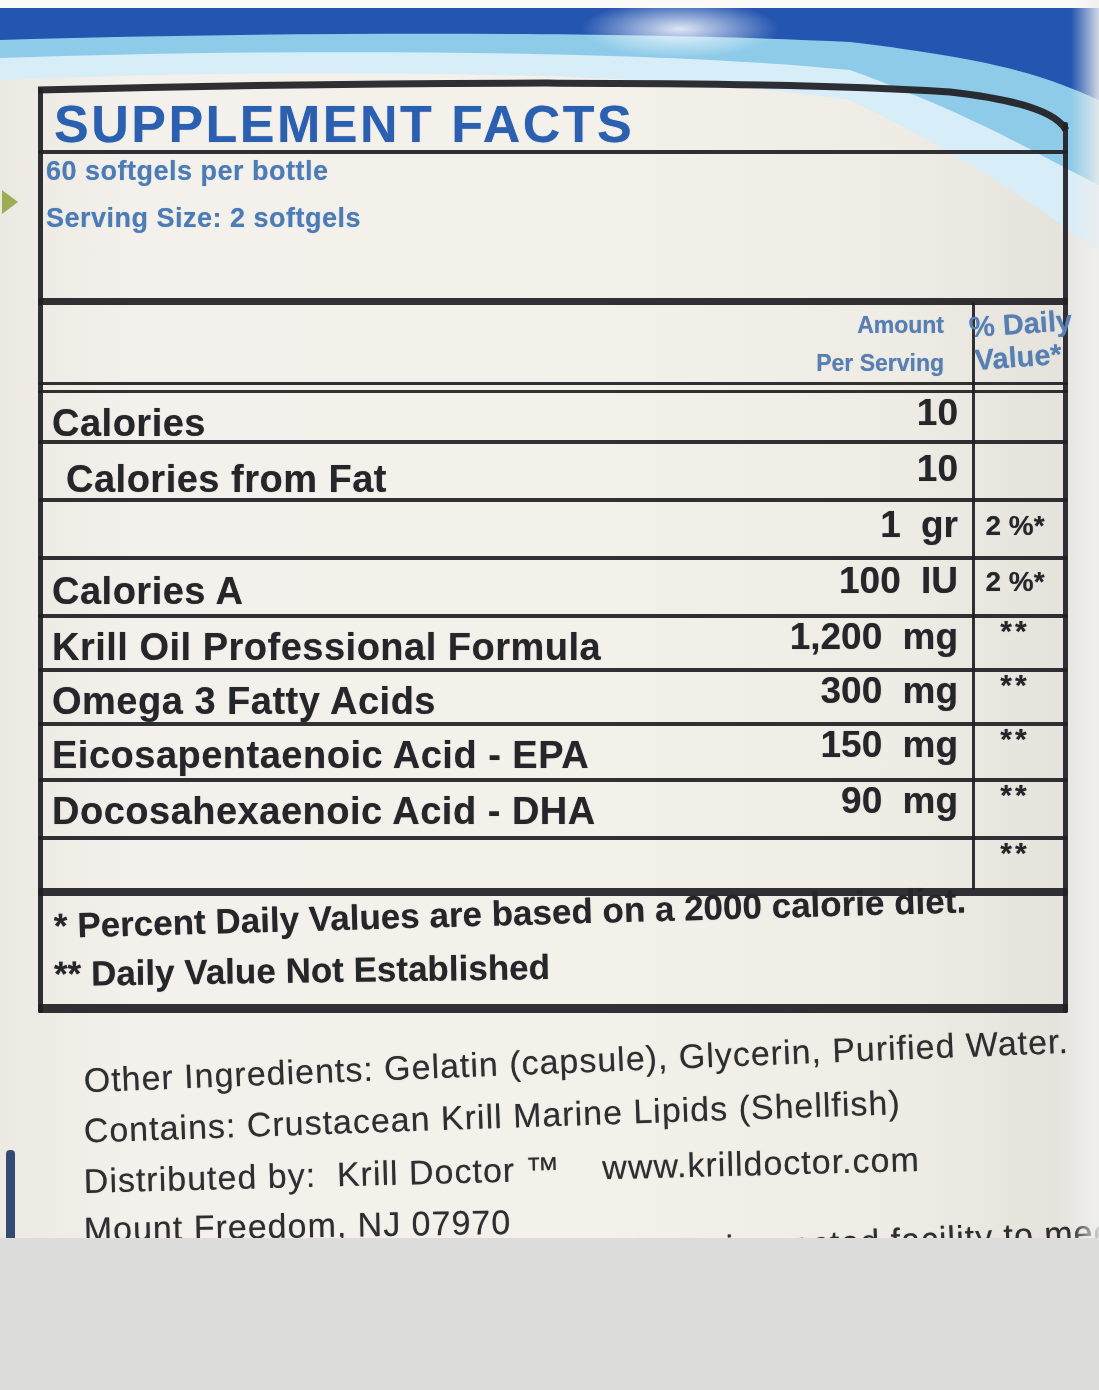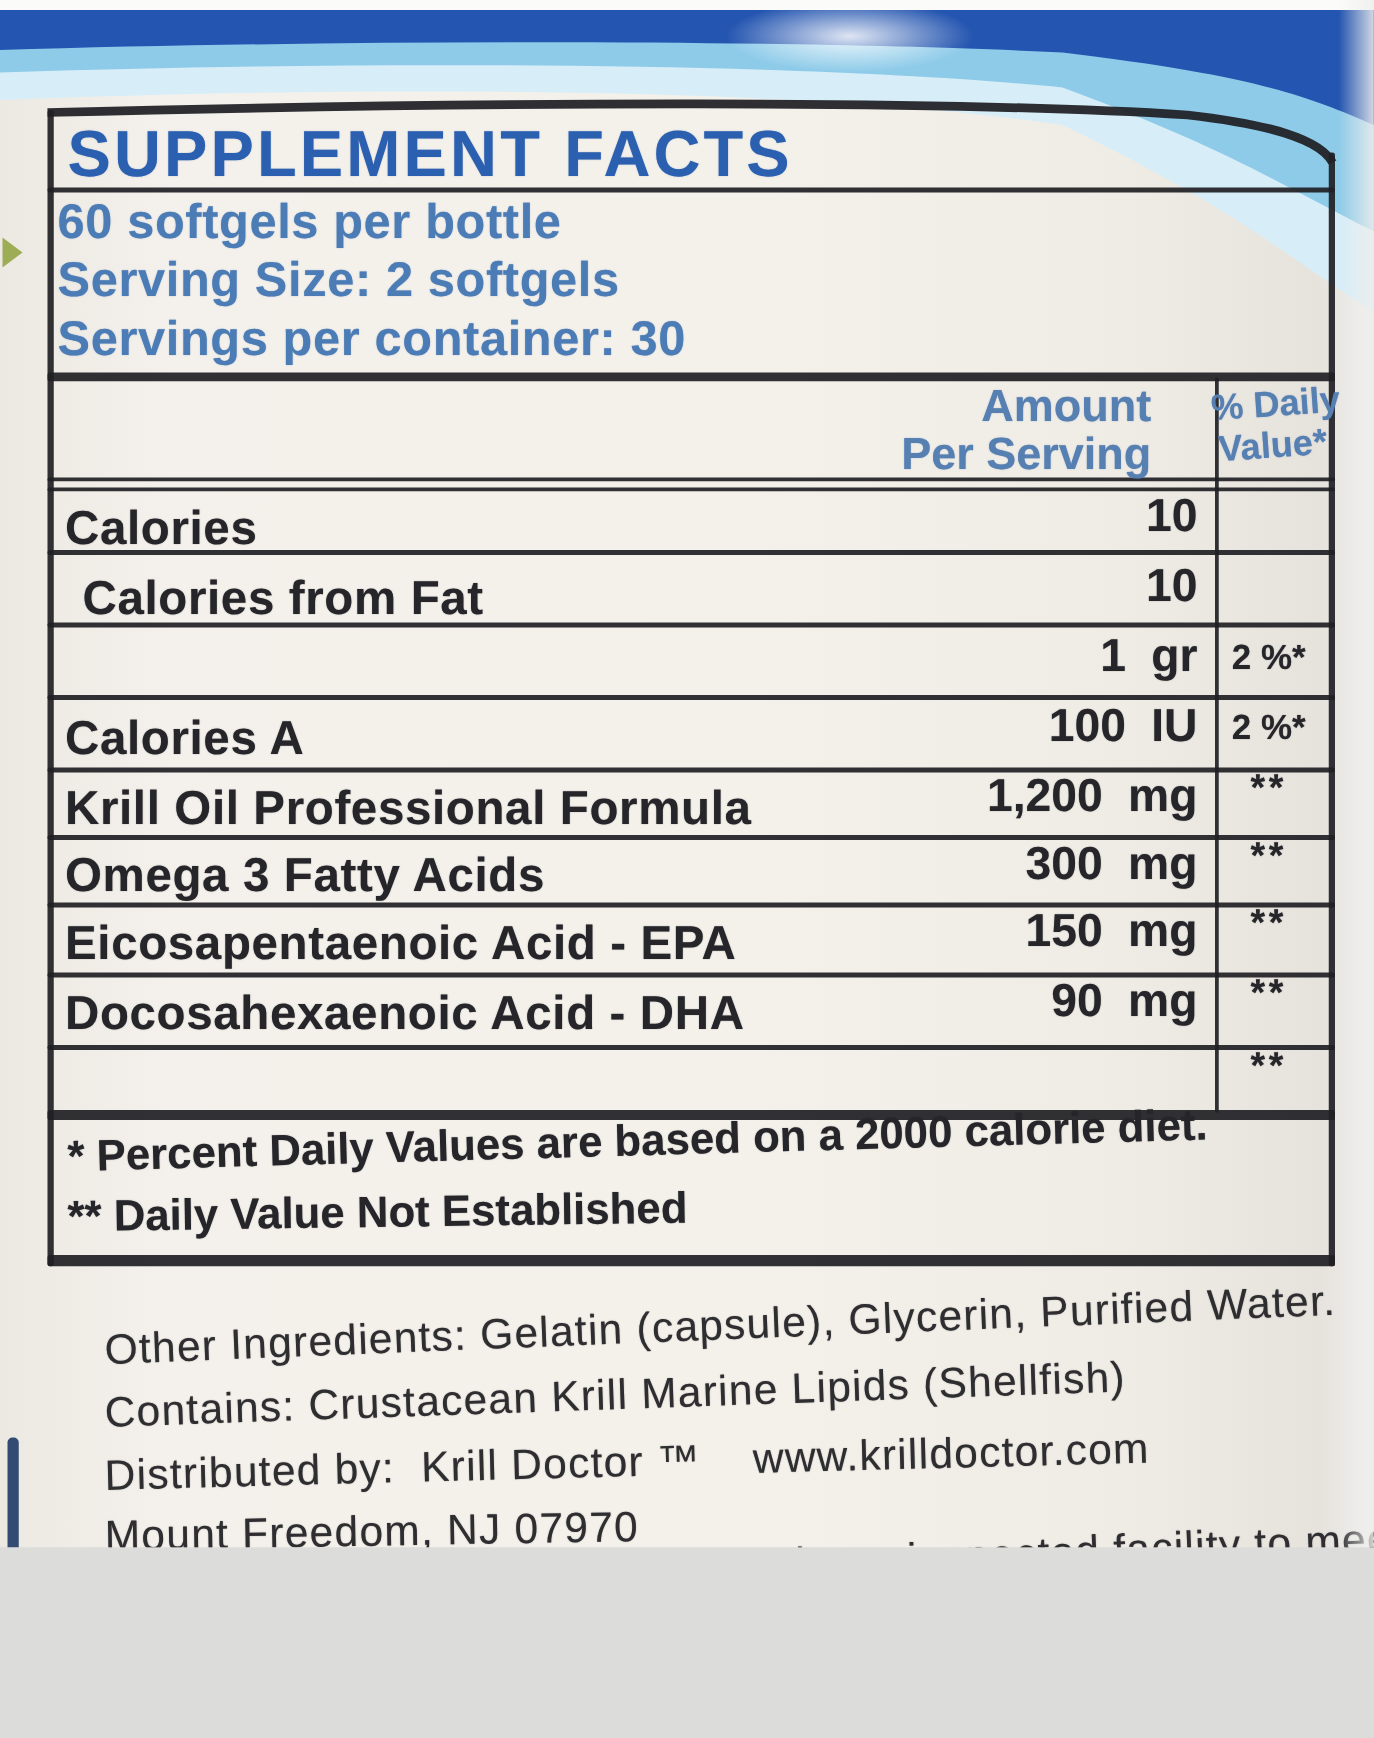--- a/index.html
+++ b/index.html
@@ -17,25 +17,25 @@
   }
   svg{display:block}
   .abs{position:absolute;}
   .hline{position:absolute; left:38px; width:1030px; background:var(--line_dark); border-radius:2px; opacity:.92;}
   .vline{position:absolute; background:var(--line_dark); opacity:.92; border-radius:2px;}
   .soft{text-shadow:0 0 1px rgba(30,30,35,.45);}
   .softb{text-shadow:0 0 1px rgba(60,100,165,.5);}
 
   .title{left:54px; top:94px; font-size:52px; font-weight:700; letter-spacing:2.5px;
          color:var(--title_blue); white-space:nowrap;}
-  .serv{left:46px; font-size:39px; font-weight:700; color:var(--text_blue);
+  .serv{left:46px; font-size:27px; font-weight:700; color:var(--text_blue);
         letter-spacing:.5px; white-space:nowrap;}
 
   .hdr{left:52px; top:306px; width:1008px; height:74px;}
-  .hAmt{position:absolute; right:139px; top:0; text-align:right; font-size:36px; line-height:38px;
+  .hAmt{position:absolute; right:116px; top:0; text-align:right; font-size:23px; line-height:38px;
         font-weight:700; color:#567fb2; white-space:nowrap;}
   .hDv{position:absolute; right:-4px; top:2px; width:94px; text-align:center; font-size:29px;
        line-height:33px; font-weight:700; color:#567fb2; transform:rotate(-4deg); white-space:nowrap;}
 
   .row{position:absolute; left:52px; width:1008px;}
   .rname{position:absolute; left:0; top:4px; font-size:38px; font-weight:700; color:var(--text_dark);
          letter-spacing:.5px; white-space:nowrap;}
   .row.indent .rname{left:14px;}
   .ramt{position:absolute; right:102px; top:-6px; font-size:37px; font-weight:700; color:var(--text_dark);
         word-spacing:10px; white-space:nowrap;}
@@ -87,21 +87,20 @@
   <div class="hline" style="top:836px;height:4px;"></div>
   <div class="hline" style="top:888px;height:8px;"></div>
   <div class="hline" style="top:1004px;height:9px;"></div>
   <div class="vline" style="left:38px;top:88px;width:5px;height:925px;"></div>
   <div class="vline" style="left:1063px;top:122px;width:5px;height:891px;"></div>
   <div class="vline" style="left:972px;top:302px;width:3px;height:588px;"></div>
 
   <div class="abs title softb">SUPPLEMENT FACTS</div>
   <div class="abs serv softb" style="top:156px">60 softgels per bottle</div>
   <div class="abs serv softb" style="top:203px">Serving Size: 2 softgels</div>
-  <div class="abs serv softb" style="top:250px">Servings per container: 30</div>
 
   <div class="abs hdr">
     <div class="hAmt softb">
       <div>Amount</div>
       <div>Per Serving</div>
     </div>
     <div class="hDv softb">
       <div>% Daily</div>
       <div>Value*</div>
     </div>

